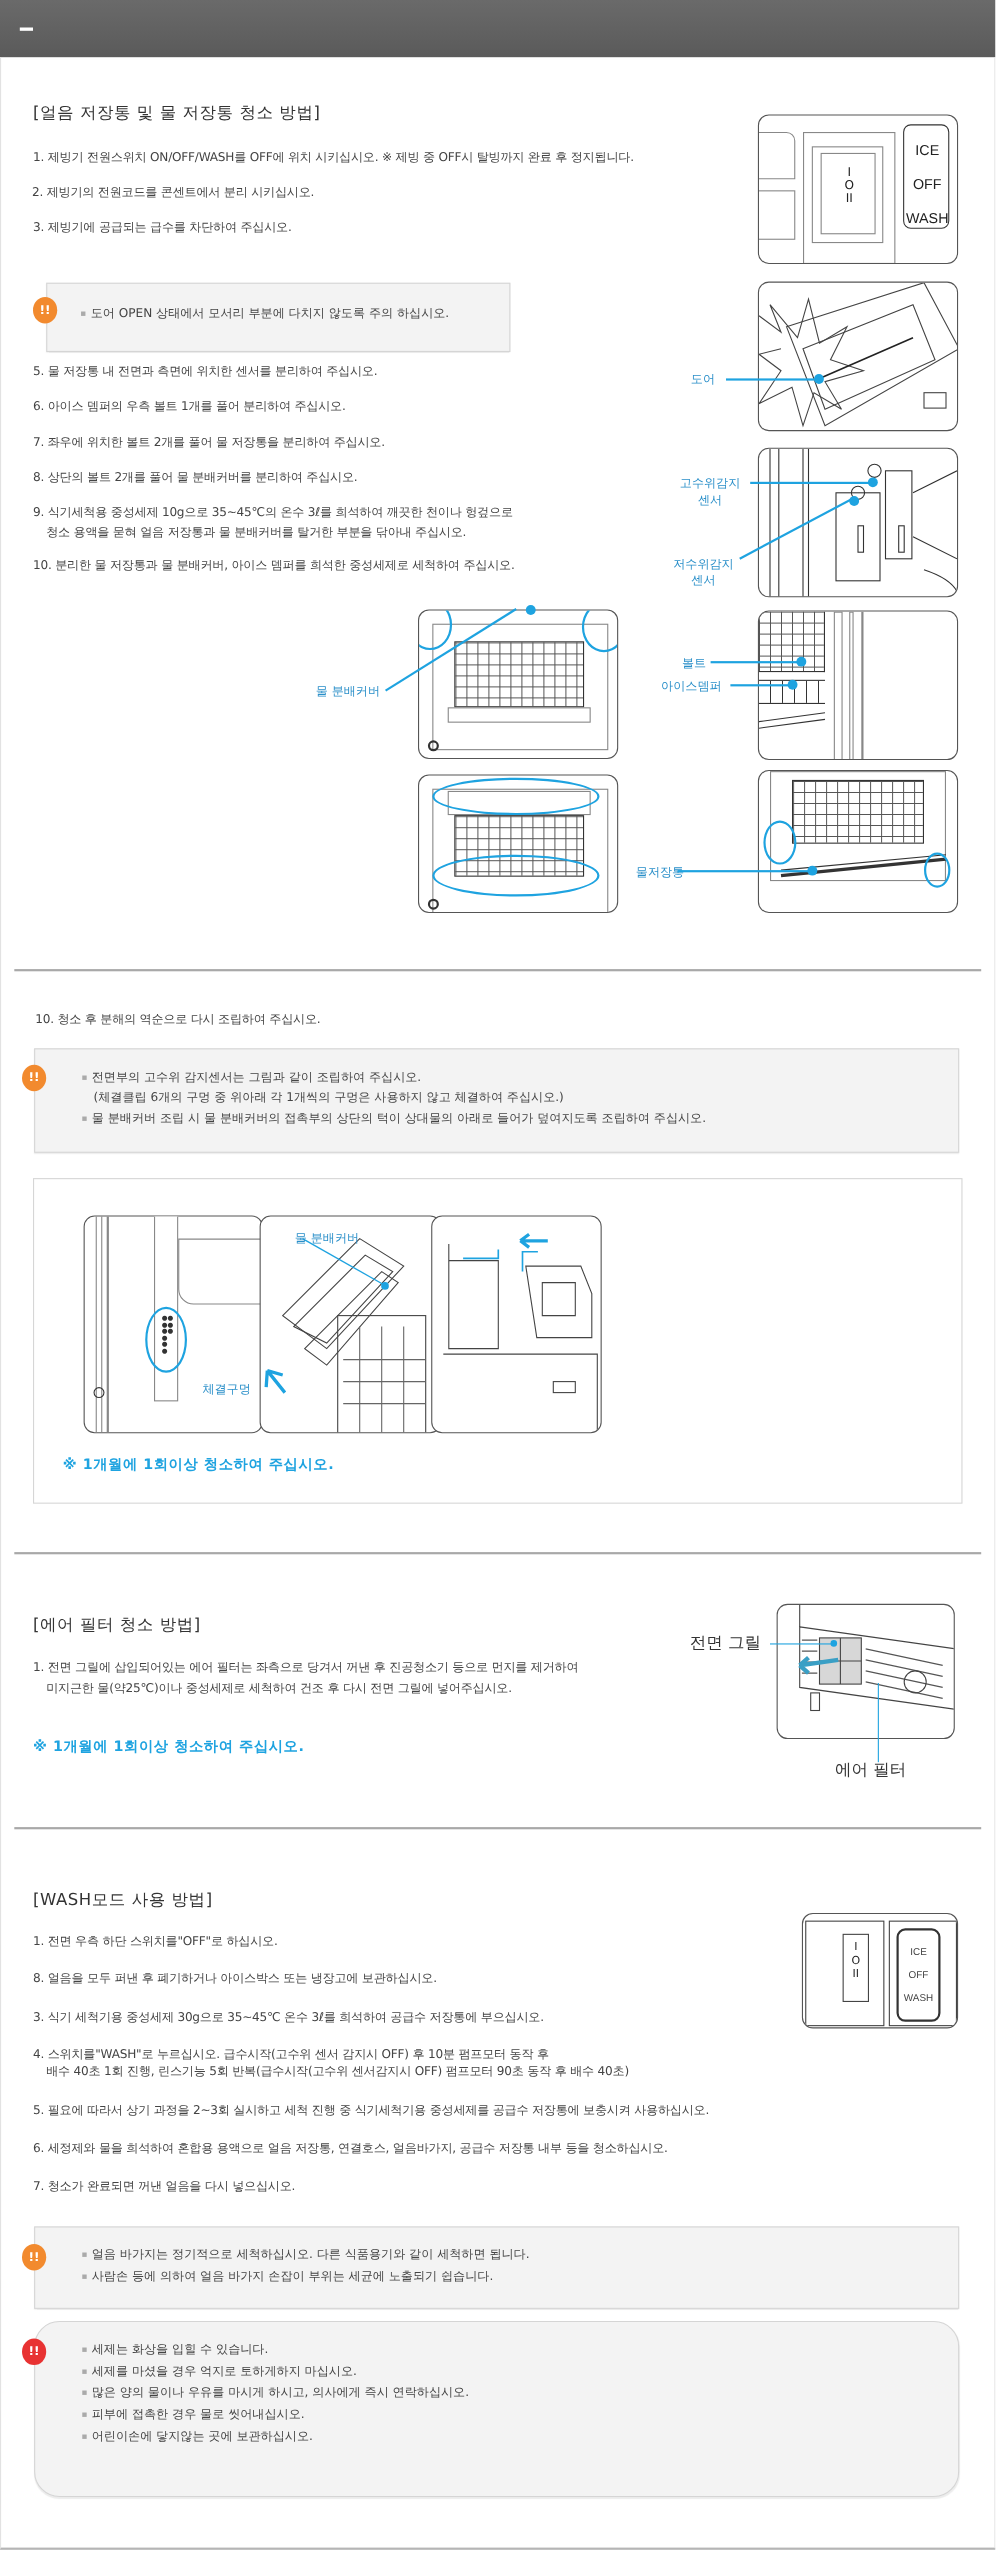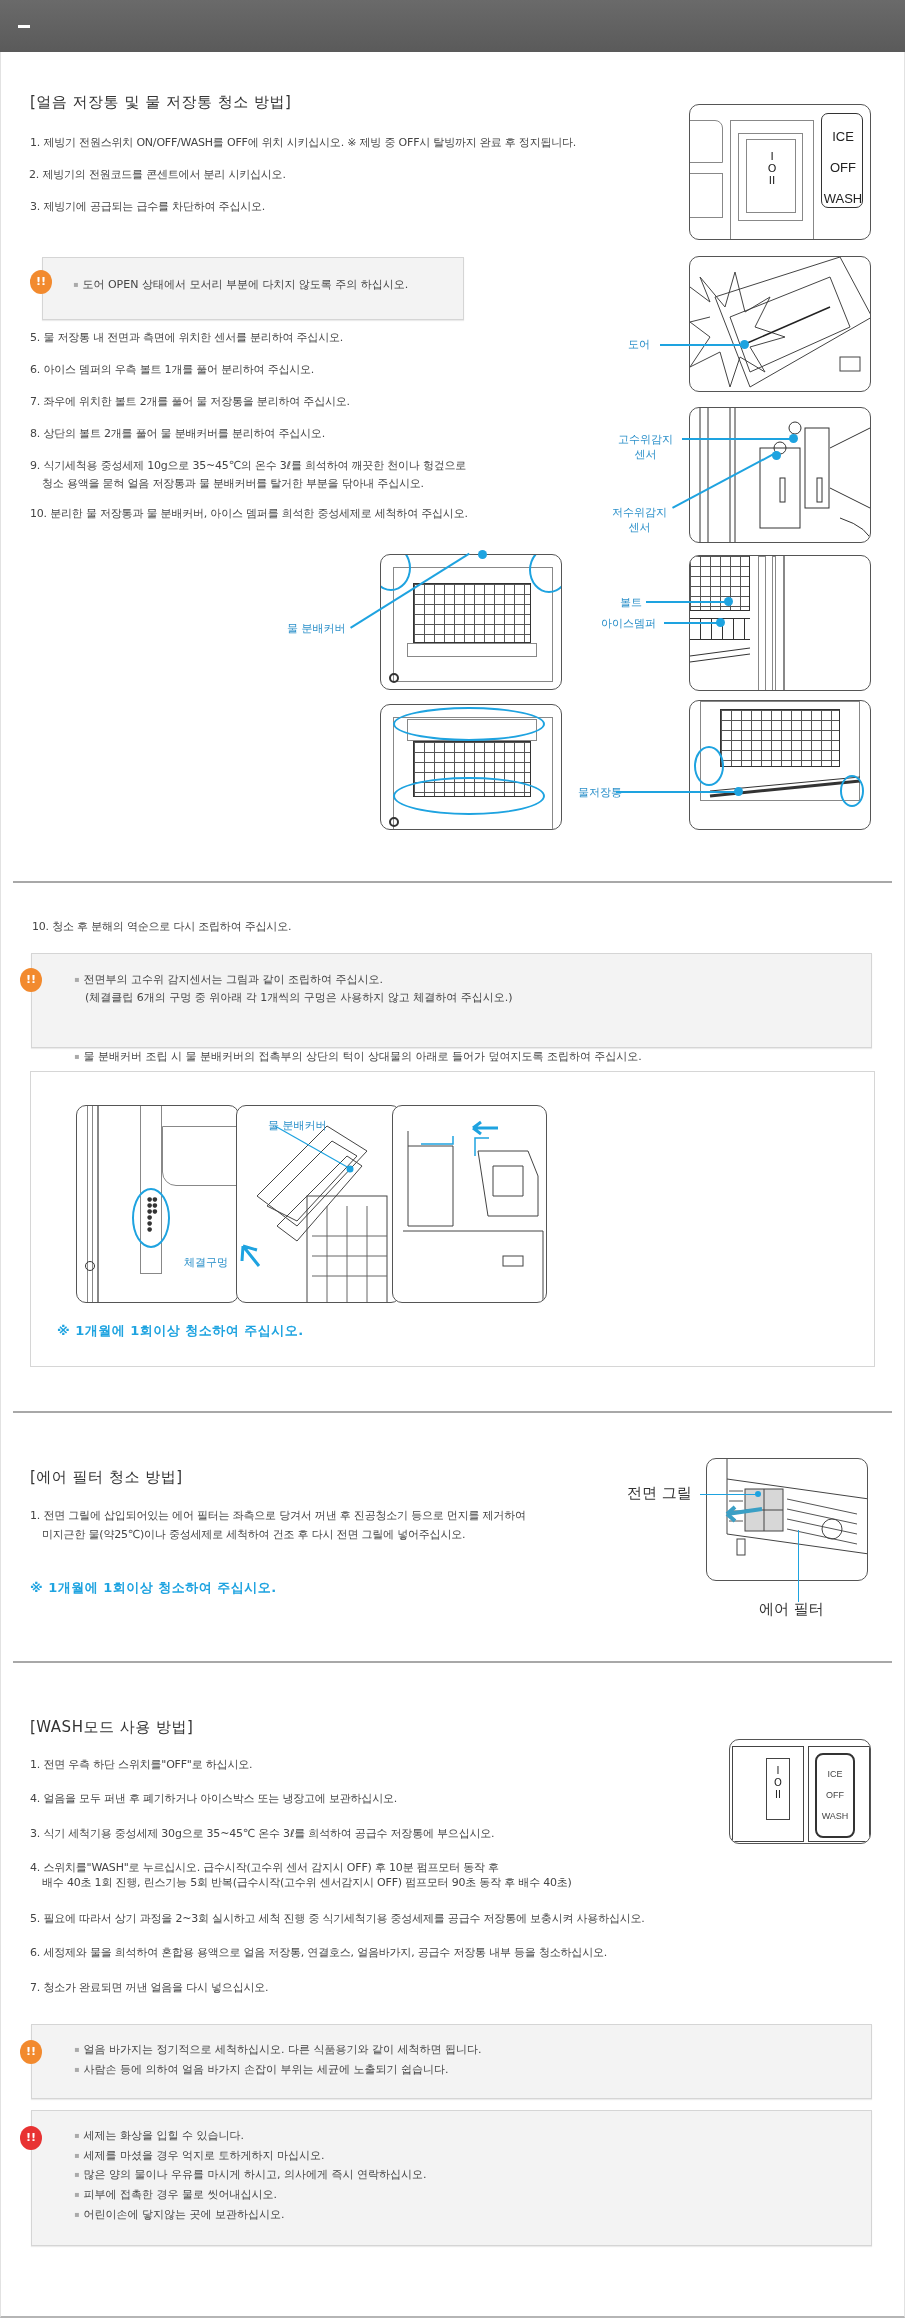--- a/index.html
+++ b/index.html
@@ -174,21 +174,21 @@
 <div class="callout-line" style="left:616px;top:791px;width:120px;"></div>
 <div class="dot" style="left:734px;top:787px;"></div>
 
 <div class="hr" style="top:881px;"></div>
 
 <div class="abs step" style="left:32px;top:919px;">10. 청소 후 분해의 역순으로 다시 조립하여 주십시오.</div>
 
 <div class="note" style="left:31px;top:953px;width:841px;height:95px;">
   <span class="line" style="top:18px;">전면부의 고수위 감지센서는 그림과 같이 조립하여 주십시오.</span>
   <span class="line cont" style="top:36px;">(체결클립 6개의 구멍 중 위아래 각 1개씩의 구멍은 사용하지 않고 체결하여 주십시오.)</span>
-  <span class="line" style="top:55px;margin-top:40px;">물 분배커버 조립 시 물 분배커버의 접촉부의 상단의 턱이 상대물의 아래로 들어가 덮여지도록 조립하여 주십시오.</span>
+  <span class="line" style="top:55px;">물 분배커버 조립 시 물 분배커버의 접촉부의 상단의 턱이 상대물의 아래로 들어가 덮여지도록 조립하여 주십시오.</span>
 </div>
 <div class="warn orange" style="left:20px;top:968px;">!!</div>
 
 <div class="abs" style="left:30px;top:1071px;width:845px;height:296px;border:1px solid #d6d6d6;">
 
   <div class="pic" style="left:45px;top:33px;width:163px;height:198px;">
     <div class="frame" style="left:10px;top:-2px;width:6px;height:200px;"></div>
     <div class="frame" style="left:20px;top:-2px;width:2px;height:200px;"></div>
     <div class="frame" style="left:63px;top:-2px;width:22px;height:170px;background:#fff;"></div>
     <div class="frame" style="left:85px;top:20px;width:80px;height:60px;border-radius:0 0 0 14px;"></div>
@@ -254,21 +254,21 @@
 <div class="abs" style="left:627px;top:1484px;font-size:15px;color:#333;">전면 그릴</div>
 <div class="callout-line" style="left:700px;top:1494px;width:58px;height:1px;"></div>
 <div class="dot" style="left:755px;top:1491px;width:6px;height:6px;"></div>
 <div class="abs" style="left:798px;top:1530px;width:1px;height:72px;background:#1ea3e0;"></div>
 <div class="abs" style="left:759px;top:1600px;font-size:15px;color:#333;">에어 필터</div>
 
 <div class="hr" style="top:1661px;"></div>
 
 <div class="abs sec-title" style="left:30px;top:1718px;text-align:center;">[WASH모드 사용 방법]</div>
 <div class="abs step" style="left:30px;top:1757px;">1. 전면 우측 하단 스위치를"OFF"로 하십시오.</div>
-<div class="abs step" style="left:30px;top:1791px;">4. 얼음을 모두 퍼낸 후 폐기하거나 아이스박스 또는 냉장고에 보관하십시오.</div>
+<div class="abs step" style="left:30px;top:1791px;">8. 얼음을 모두 퍼낸 후 폐기하거나 아이스박스 또는 냉장고에 보관하십시오.</div>
 <div class="abs step" style="left:30px;top:1826px;">3. 식기 세척기용 중성세제 30g으로 35~45℃ 온수 3ℓ를 희석하여 공급수 저장통에 부으십시오.</div>
 <div class="abs step" style="left:30px;top:1860px;">
   <span>4. 스위치를"WASH"로 누르십시오. 급수시작(고수위 센서 감지시 OFF) 후 10분 펌프모터 동작 후</span>
   <span class="indent" style="margin-top:0;">배수 40초 1회 진행, 린스기능 5회 반복(급수시작(고수위 센서감지시 OFF) 펌프모터 90초 동작 후 배수 40초)</span>
 </div>
 <div class="abs step" style="left:30px;top:1911px;">5. 필요에 따라서 상기 과정을 2~3회 실시하고 세척 진행 중 식기세척기용 중성세제를 공급수 저장통에 보충시켜 사용하십시오.</div>
 <div class="abs step" style="left:30px;top:1945px;">6. 세정제와 물을 희석하여 혼합용 용액으로 얼음 저장통, 연결호스, 얼음바가지, 공급수 저장통 내부 등을 청소하십시오.</div>
 <div class="abs step" style="left:30px;top:1980px;">7. 청소가 완료되면 꺼낸 얼음을 다시 넣으십시오.</div>
 
 <div class="pic" style="left:729px;top:1739px;width:142px;height:105px;border-width:1px;">
@@ -287,20 +287,20 @@
     <div>WASH</div>
   </div>
 </div>
 
 <div class="note" style="left:31px;top:2024px;width:841px;height:75px;">
   <span class="line" style="top:17px;">얼음 바가지는 정기적으로 세척하십시오. 다른 식품용기와 같이 세척하면 됩니다.</span>
   <span class="line" style="top:37px;">사람손 등에 의하여 얼음 바가지 손잡이 부위는 세균에 노출되기 쉽습니다.</span>
 </div>
 <div class="warn orange" style="left:20px;top:2040px;">!!</div>
 
-<div class="note" style="left:31px;top:2110px;width:841px;height:136px;">
+<div class="note" style="left:31px;top:2110px;width:841px;height:160px;border-radius:23px;">
   <span class="line" style="top:17px;">세제는 화상을 입힐 수 있습니다.</span>
   <span class="line" style="top:37px;">세제를 마셨을 경우 억지로 토하게하지 마십시오.</span>
   <span class="line" style="top:56px;">많은 양의 물이나 우유를 마시게 하시고, 의사에게 즉시 연락하십시오.</span>
   <span class="line" style="top:76px;">피부에 접촉한 경우 물로 씻어내십시오.</span>
   <span class="line" style="top:96px;">어린이손에 닿지않는 곳에 보관하십시오.</span>
 </div>
 <div class="warn red" style="left:20px;top:2126px;">!!</div>
 
 </body></html>

